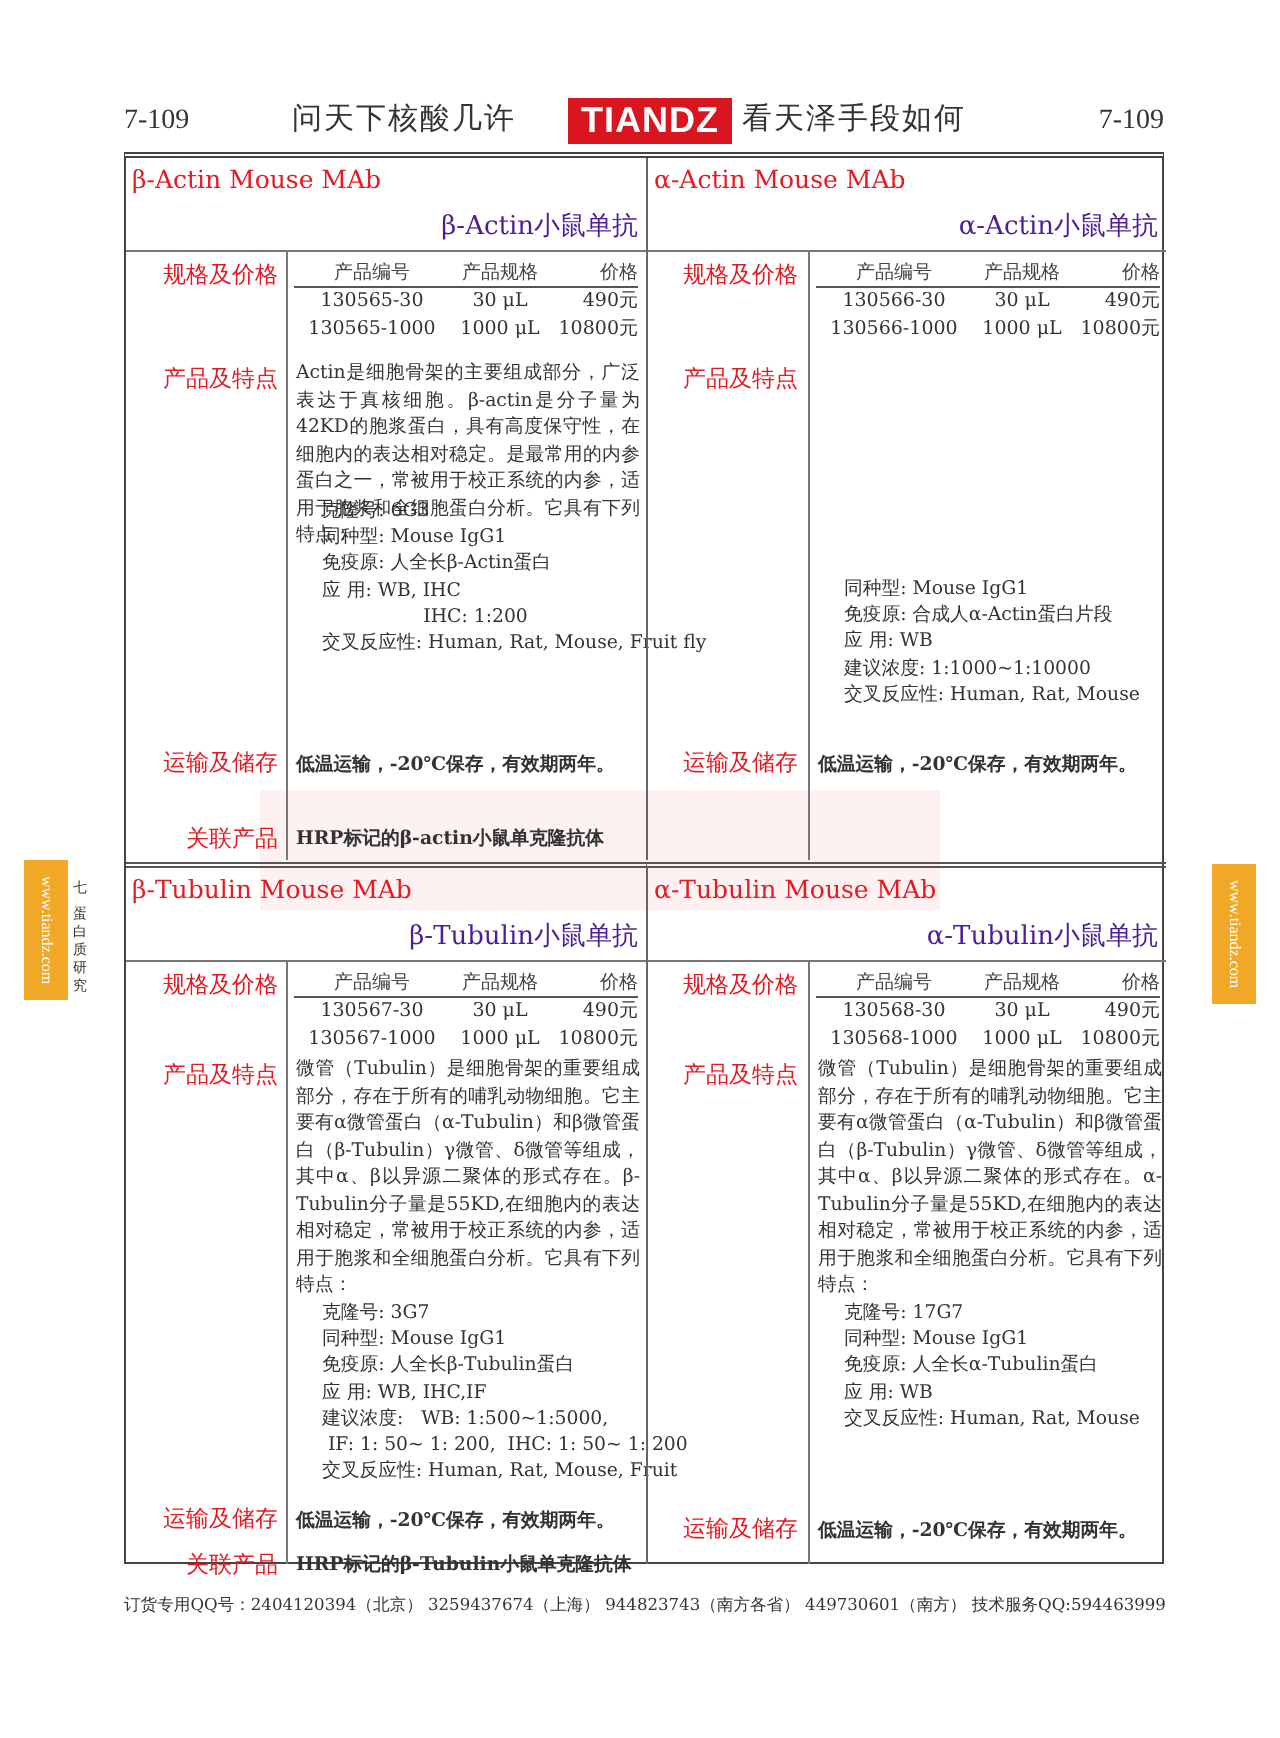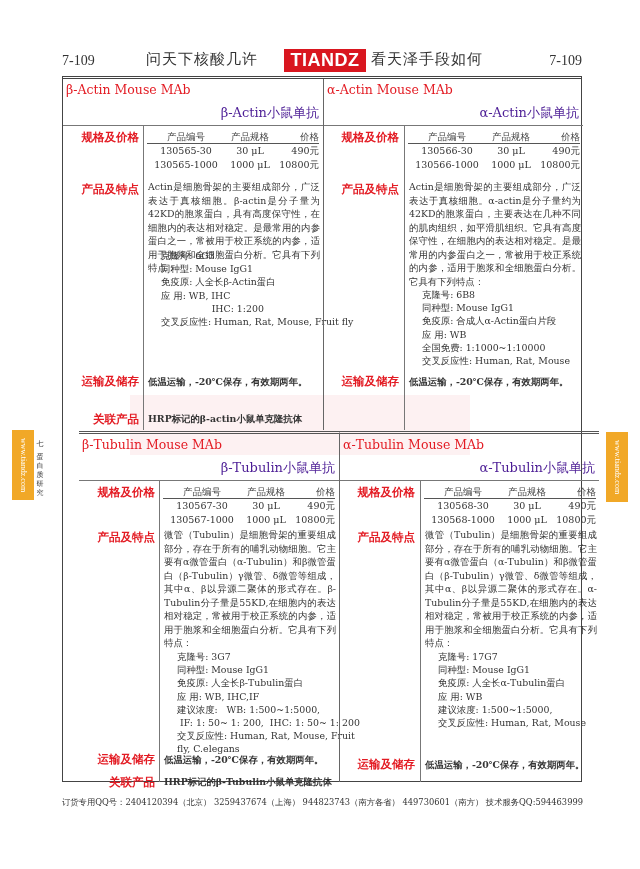--- a/index.html
+++ b/index.html
@@ -12,28 +12,28 @@
   .page-num.right { right: 0; }
   .slogan { position: absolute; top: 0; font-size: 15px; color: #333; letter-spacing: 1px; }
   .slogan.left { left: 84px; }
   .slogan.right { left: 309px; }
   .logo { position: absolute; left: 222px; top: -1px; width: 82px; height: 23px; background: #d9161f; color: #fff; font-family: "Liberation Sans", sans-serif; font-weight: bold; font-size: 18px; text-align: center; line-height: 23px; letter-spacing: 0.5px; }
 
   .grid { position: absolute; left: 62px; top: 76px; width: 520px; height: 706px; border: 1.5px solid #444; border-top: 3px double #444; }
   .cell { position: absolute; width: 260px; }
   .cell.r { left: 260px; border-left: 1px solid #666; }
   .cell.top { top: 0; height: 351px; }
-  .cell.bot { top: 352px; height: 351px; border-top: 3px double #555; margin-left: 16px; }
+  .cell.bot { top: 352px; height: 351px; border-top: 3px double #555; }
 
   .ptitle { position: absolute; left: 3px; top: 3px; font-size: 12.5px; color: #e31b23; white-space: nowrap; }
   .psub { position: absolute; right: 4px; top: 25px; font-size: 13px; color: #4c1d95; white-space: nowrap; }
   .hrule { position: absolute; left: 0; right: 0; top: 46px; border-top: 1px solid #777; }
   .vrule { position: absolute; left: 80px; top: 46px; bottom: 0; border-left: 1px solid #777; }
 
-  .label { position: absolute; right: 184px; font-size: 11.5px; color: #e31b23; font-weight: bold; white-space: nowrap; text-align: right; }
+  .label { position: absolute; right: 184px; font-size: 11.5px; color: #e31b23; font-weight: normal; white-space: nowrap; text-align: right; }
 
   .spec { position: absolute; left: 84px; top: 51px; width: 172px; font-size: 9.5px; color: #333; }
   .spec-row { display: flex; height: 14px; line-height: 14px; justify-content: center; }
   .spec-row.head { border-bottom: 1px solid #555; color: #444; height: 14px; }
   .spec-row span { display: block; text-align: center; white-space: nowrap; }
   .c1 { width: 78px; } .c2 { width: 50px; } .c3 { width: 44px; text-align: right !important; }
 
   .desc { position: absolute; left: 85px; width: 172px; font-size: 9.4px; line-height: 13.5px; color: #333; text-align: justify; }
   .props { position: absolute; left: 98px; width: 174px; font-size: 9.4px; line-height: 13.2px; color: #333; }
   .props div { white-space: nowrap; }
@@ -121,27 +121,25 @@
         <span class="c2">30 μL</span>
         <span class="c3">490元</span>
       </div>
       <div class="spec-row">
         <span class="c1">130566-1000</span>
         <span class="c2">1000 μL</span>
         <span class="c3">10800元</span>
       </div>
     </div>
     <div class="label" style="top:103px">产品及特点</div>
-    <div class="desc" style="top:101px">Actin是细胞骨架的主要组成部分，广泛表达于真核细胞。α-actin是分子量约为42KD的胞浆蛋白，主要表达在几种不同的肌肉组织，如平滑肌组织。它具有高度保守性，在细胞内的表达相对稳定。是最常用的内参蛋白之一，常被用于校正系统的内参，适用于胞浆和全细胞蛋白分析。它具有下列特点：</div>
     <div class="props" style="top:209px">
-      <div>克隆号: 6B8</div>
       <div>同种型: Mouse  IgG1</div>
       <div>免疫原: 合成人α-Actin蛋白片段</div>
       <div>应  用: WB</div>
-      <div>全国免费: 1:1000~1:10000</div>
+      <div>建议浓度: 1:1000~1:10000</div>
       <div>交叉反应性: Human, Rat, Mouse</div>
     </div>
     <div class="label" style="top:295px">运输及储存</div>
     <div class="storage" style="top:297px">低温运输，-20℃保存，有效期两年。</div>
   </div>
 
   <div class="cell bot">
     <div class="ptitle">β-Tubulin Mouse MAb</div>
     <div class="psub">β-Tubulin小鼠单抗</div>
     <div class="hrule"></div>
@@ -167,21 +165,20 @@
     <div class="label" style="top:96px">产品及特点</div>
     <div class="desc" style="top:94px">微管（Tubulin）是细胞骨架的重要组成部分，存在于所有的哺乳动物细胞。它主要有α微管蛋白（α-Tubulin）和β微管蛋白（β-Tubulin）γ微管、δ微管等组成，其中α、β以异源二聚体的形式存在。β-Tubulin分子量是55KD,在细胞内的表达相对稳定，常被用于校正系统的内参，适用于胞浆和全细胞蛋白分析。它具有下列特点：</div>
     <div class="props" style="top:216px">
       <div>克隆号: 3G7</div>
       <div>同种型: Mouse  IgG1</div>
       <div>免疫原: 人全长β-Tubulin蛋白</div>
       <div>应  用: WB, IHC,IF</div>
       <div style="white-space:pre">建议浓度:   WB: 1:500~1:5000,</div>
       <div style="white-space:pre"> IF: 1: 50~ 1: 200,  IHC: 1: 50~ 1: 200</div>
       <div>交叉反应性: Human, Rat, Mouse, Fruit</div>
-      <div>fly, C.elegans</div>
     </div>
     <div class="label" style="top:318px">运输及储存</div>
     <div class="storage" style="top:320px">低温运输，-20℃保存，有效期两年。</div>
     <div class="label" style="top:341px">关联产品</div>
     <div class="related" style="top:342px">HRP标记的β-Tubulin小鼠单克隆抗体</div>
   </div>
 
   <div class="cell bot r">
     <div class="ptitle">α-Tubulin Mouse MAb</div>
     <div class="psub">α-Tubulin小鼠单抗</div>
@@ -205,21 +202,20 @@
         <span class="c3">10800元</span>
       </div>
     </div>
     <div class="label" style="top:96px">产品及特点</div>
     <div class="desc" style="top:94px">微管（Tubulin）是细胞骨架的重要组成部分，存在于所有的哺乳动物细胞。它主要有α微管蛋白（α-Tubulin）和β微管蛋白（β-Tubulin）γ微管、δ微管等组成，其中α、β以异源二聚体的形式存在。α-Tubulin分子量是55KD,在细胞内的表达相对稳定，常被用于校正系统的内参，适用于胞浆和全细胞蛋白分析。它具有下列特点：</div>
     <div class="props" style="top:216px">
       <div>克隆号: 17G7</div>
       <div>同种型: Mouse  IgG1</div>
       <div>免疫原: 人全长α-Tubulin蛋白</div>
       <div>应  用: WB</div>
-      <div>建议浓度: 1:500~1:5000,</div>
       <div>交叉反应性: Human, Rat, Mouse</div>
     </div>
     <div class="label" style="top:323px">运输及储存</div>
     <div class="storage" style="top:325px">低温运输，-20℃保存，有效期两年。</div>
   </div>
 
 </div>
 
 <div class="side-tab left">www.tiandz.com</div>
 <div class="side-cat left">

